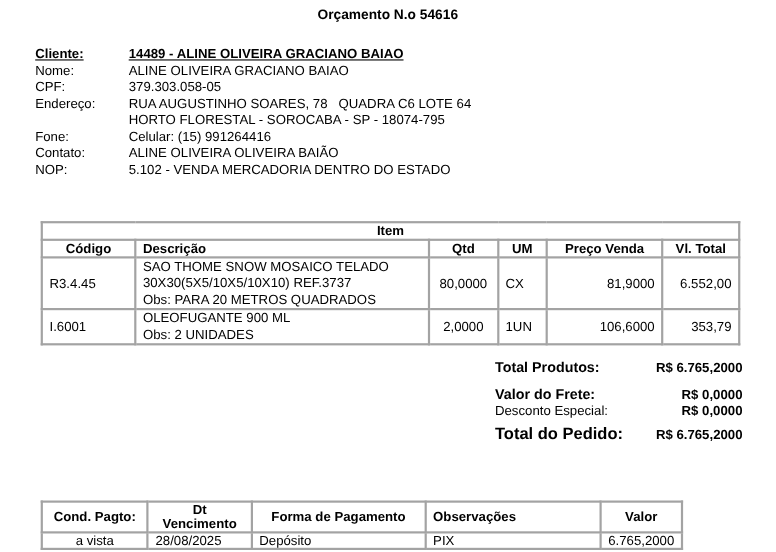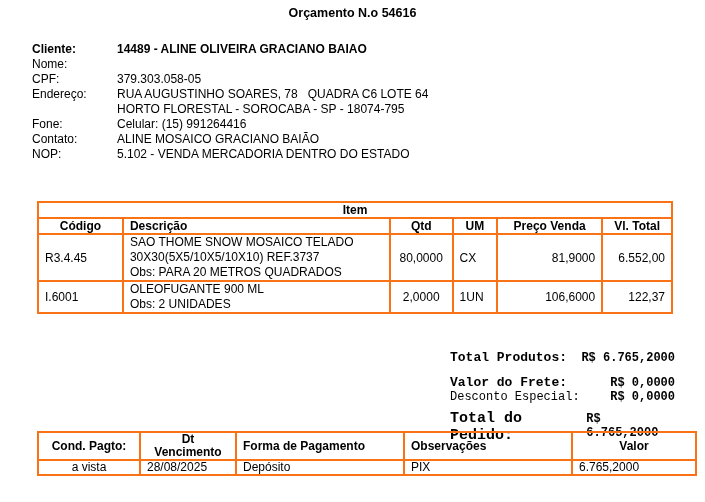--- a/index.html
+++ b/index.html
@@ -8,78 +8,79 @@
     font-family: "Liberation Sans", sans-serif; font-size: 12px; color: #000;
   }
   .title {
     position: absolute; top: 6px; left: 0; width: 705px; text-align: center;
     font-weight: bold; font-size: 12.5px;
   }
   .info { position: absolute; top: 42px; left: 32px; }
   .info .row { display: flex; height: 15px; line-height: 15px; font-size: 12px; }
   .info .lbl { width: 85px; }
   .info .val { white-space: nowrap; }
-  .info .row.bold .lbl, .info .row.bold .val { font-weight: bold; }
+  .info .row.bold .lbl, .info .row.bold .val { font-weight: bold; text-decoration: underline; }
 
   table { border-collapse: collapse; position: absolute; }
-  td, th { border: 2px solid #f97316; padding: 0 6px; font-size: 12px; }
+  td, th { border: 2px solid #a3a3a3; padding: 0 6px; font-size: 12px; }
   th { font-weight: bold; }
 
   .items { top: 201px; left: 37px; width: 636px; }
   .items th { height: 14px; line-height: 14px; }
   .items td.desc div { line-height: 15px; }
   .items .num { text-align: right; }
   .items .center { text-align: center; }
 
-  .totals { position: absolute; top: 350px; left: 450px; width: 225px; font-family: Liberation Mono, monospace; }
+  .totals { position: absolute; top: 326px; left: 450px; width: 225px; }
   .totals .trow { display: flex; justify-content: space-between; align-items: baseline; }
   .totals .trow .v { font-weight: bold; font-size: 12px; }
   .totals .r1 { height: 20px; }
   .totals .r1 .k { font-weight: bold; font-size: 13px; }
   .totals .r2 { height: 20px; align-items: flex-end; }
   .totals .r2 .k { font-weight: bold; font-size: 13px; }
   .totals .r3 { height: 20px; }
   .totals .r3 .k { font-size: 12px; }
   .totals .r4 .k { font-weight: bold; font-size: 15px; }
 
-  .pay { top: 431px; left: 37px; width: 660px; }
+  .pay { top: 455px; left: 37px; width: 584px; }
   .pay th, .pay td { height: 13px; line-height: 13px; }
 </style>
 </head>
 <body>
 
 <div class="title">Orçamento N.o 54616</div>
 
 <div class="info">
   <div class="row bold">
     <span class="lbl">Cliente:</span>
     <span class="val">14489 - ALINE OLIVEIRA GRACIANO BAIAO</span>
   </div>
   <div class="row">
     <span class="lbl">Nome:</span>
+    <span class="val">ALINE OLIVEIRA GRACIANO BAIAO</span>
   </div>
   <div class="row">
     <span class="lbl">CPF:</span>
     <span class="val">379.303.058-05</span>
   </div>
   <div class="row">
     <span class="lbl">Endereço:</span>
     <span class="val" style="white-space:pre">RUA AUGUSTINHO SOARES, 78   QUADRA C6 LOTE 64</span>
   </div>
   <div class="row">
     <span class="lbl"></span>
     <span class="val">HORTO FLORESTAL - SOROCABA - SP - 18074-795</span>
   </div>
   <div class="row">
     <span class="lbl">Fone:</span>
     <span class="val">Celular: (15) 991264416</span>
   </div>
   <div class="row">
     <span class="lbl">Contato:</span>
-    <span class="val">ALINE MOSAICO GRACIANO BAIÃO</span>
+    <span class="val">ALINE OLIVEIRA OLIVEIRA BAIÃO</span>
   </div>
   <div class="row">
     <span class="lbl">NOP:</span>
     <span class="val">5.102 - VENDA MERCADORIA DENTRO DO ESTADO</span>
   </div>
 </div>
 
 <table class="items">
   <tbody>
       <tr>
@@ -107,21 +108,21 @@
   </tr>
   <tr>
     <td>I.6001</td>
     <td class="desc">
       <div>OLEOFUGANTE 900 ML</div>
       <div>Obs: 2 UNIDADES</div>
     </td>
     <td class="center">2,0000</td>
     <td>1UN</td>
     <td class="num">106,6000</td>
-    <td class="num">122,37</td>
+    <td class="num">353,79</td>
   </tr>
 </tbody>
   </table>
 
 <div class="totals">
   <div class="trow r1">
     <span class="k">Total Produtos:</span>
     <span class="v">R$ 6.765,2000</span>
   </div>
   <div class="trow r2">
@@ -136,21 +137,21 @@
     <span class="k">Total do Pedido:</span>
     <span class="v">R$ 6.765,2000</span>
   </div>
 </div>
 
 <table class="pay">
   <tbody>
       <tr>
     <th style="width:88px">Cond. Pagto:</th>
     <th style="width:82px">Dt Vencimento</th>
-    <th style="text-align:left;width:154px">Forma de Pagamento</th>
+    <th style="text-align:center;width:154px">Forma de Pagamento</th>
     <th style="text-align:left;width:154px">Observações</th>
     <th>Valor</th>
   </tr>
   <tr>
     <td style="text-align:center">a vista</td>
     <td>28/08/2025</td>
     <td>Depósito</td>
     <td style="">PIX</td>
     <td style="">6.765,2000</td>
   </tr>

